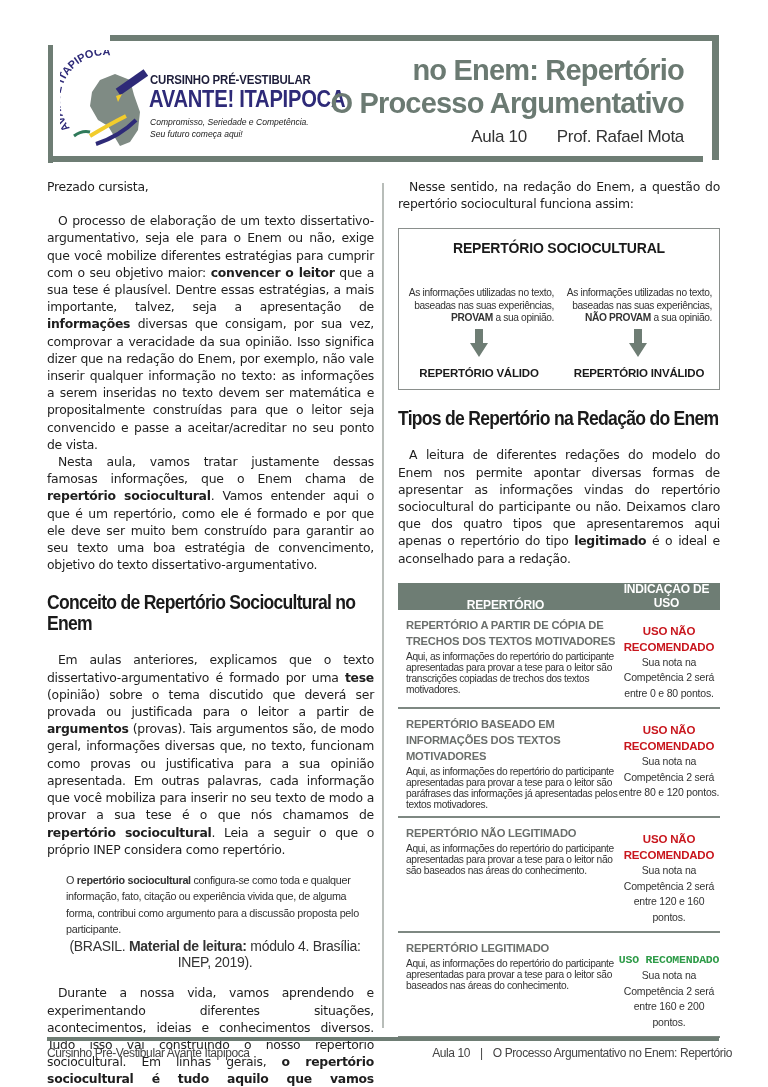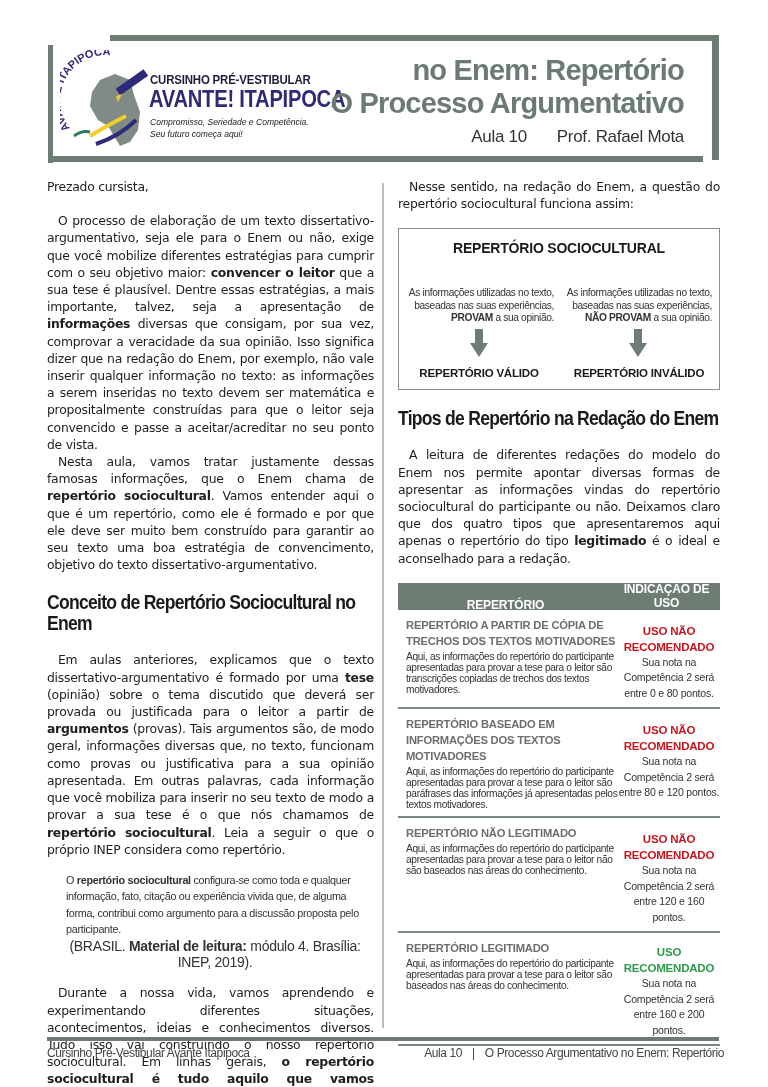--- a/index.html
+++ b/index.html
@@ -66,27 +66,27 @@
               font-family: "Liberation Sans", sans-serif; font-weight: bold; font-size: 12px; letter-spacing: -0.2px; }
   .tbl-head .c1 { width: 215px; text-align: center; margin-top: 17px; }
   .tbl-head .c2 { width: 107px; text-align: center; }
   .tbl-row { display: flex; border-bottom: 2px solid #7e8882; padding: 7px 0 6px 0; }
   .tbl-row .c1 { width: 212px; padding-left: 8px; font-family: "Liberation Sans", sans-serif; }
   .tbl-row .c2 { width: 102px; text-align: center; font-family: "Liberation Sans", sans-serif; }
   .row-title { font-weight: bold; font-size: 11.2px; line-height: 16px; color: #6b6f6c; letter-spacing: -0.2px; }
   .row-desc { font-size: 10.2px; line-height: 11px; color: #333; letter-spacing: -0.35px; margin-top: 2px; }
   .status { font-weight: bold; font-size: 11.5px; line-height: 16px; letter-spacing: -0.2px; margin-top: 6px; }
   .status.bad { color: #c8161d; }
-  .status.good { color: #2e9b48; margin-top: 4px; }
+  .status.good { color: #2e9b48; margin-top: 12px; font-family: Liberation Mono, monospace; }
   .score { font-size: 10.5px; line-height: 15.5px; color: #333; letter-spacing: -0.2px; }
 
   
   .foot-rule { position: absolute; left: 47px; top: 1037px; width: 672px; height: 4px; background: #6e7d74; }
   .foot-left { position: absolute; left: 47px; top: 1046px; font-family: "Liberation Sans", sans-serif; font-size: 12px; color: #444; letter-spacing: -0.4px; }
-  .foot-right { position: absolute; right: 44px; top: 1046px; font-family: "Liberation Sans", sans-serif; font-size: 12px; color: #444; letter-spacing: -0.4px; }
+  .foot-right { position: absolute; right: 36px; top: 1046px; font-family: "Liberation Sans", sans-serif; font-size: 12px; color: #444; letter-spacing: -0.4px; }
   .foot-right .sep { margin: 0 10px; }
 </style>
 </head>
 <body>
 
 <div class="hdr-top"></div>
 <div class="hdr-right"></div>
 <div class="hdr-left"></div>
 <div class="hdr-bottom"></div>
 

